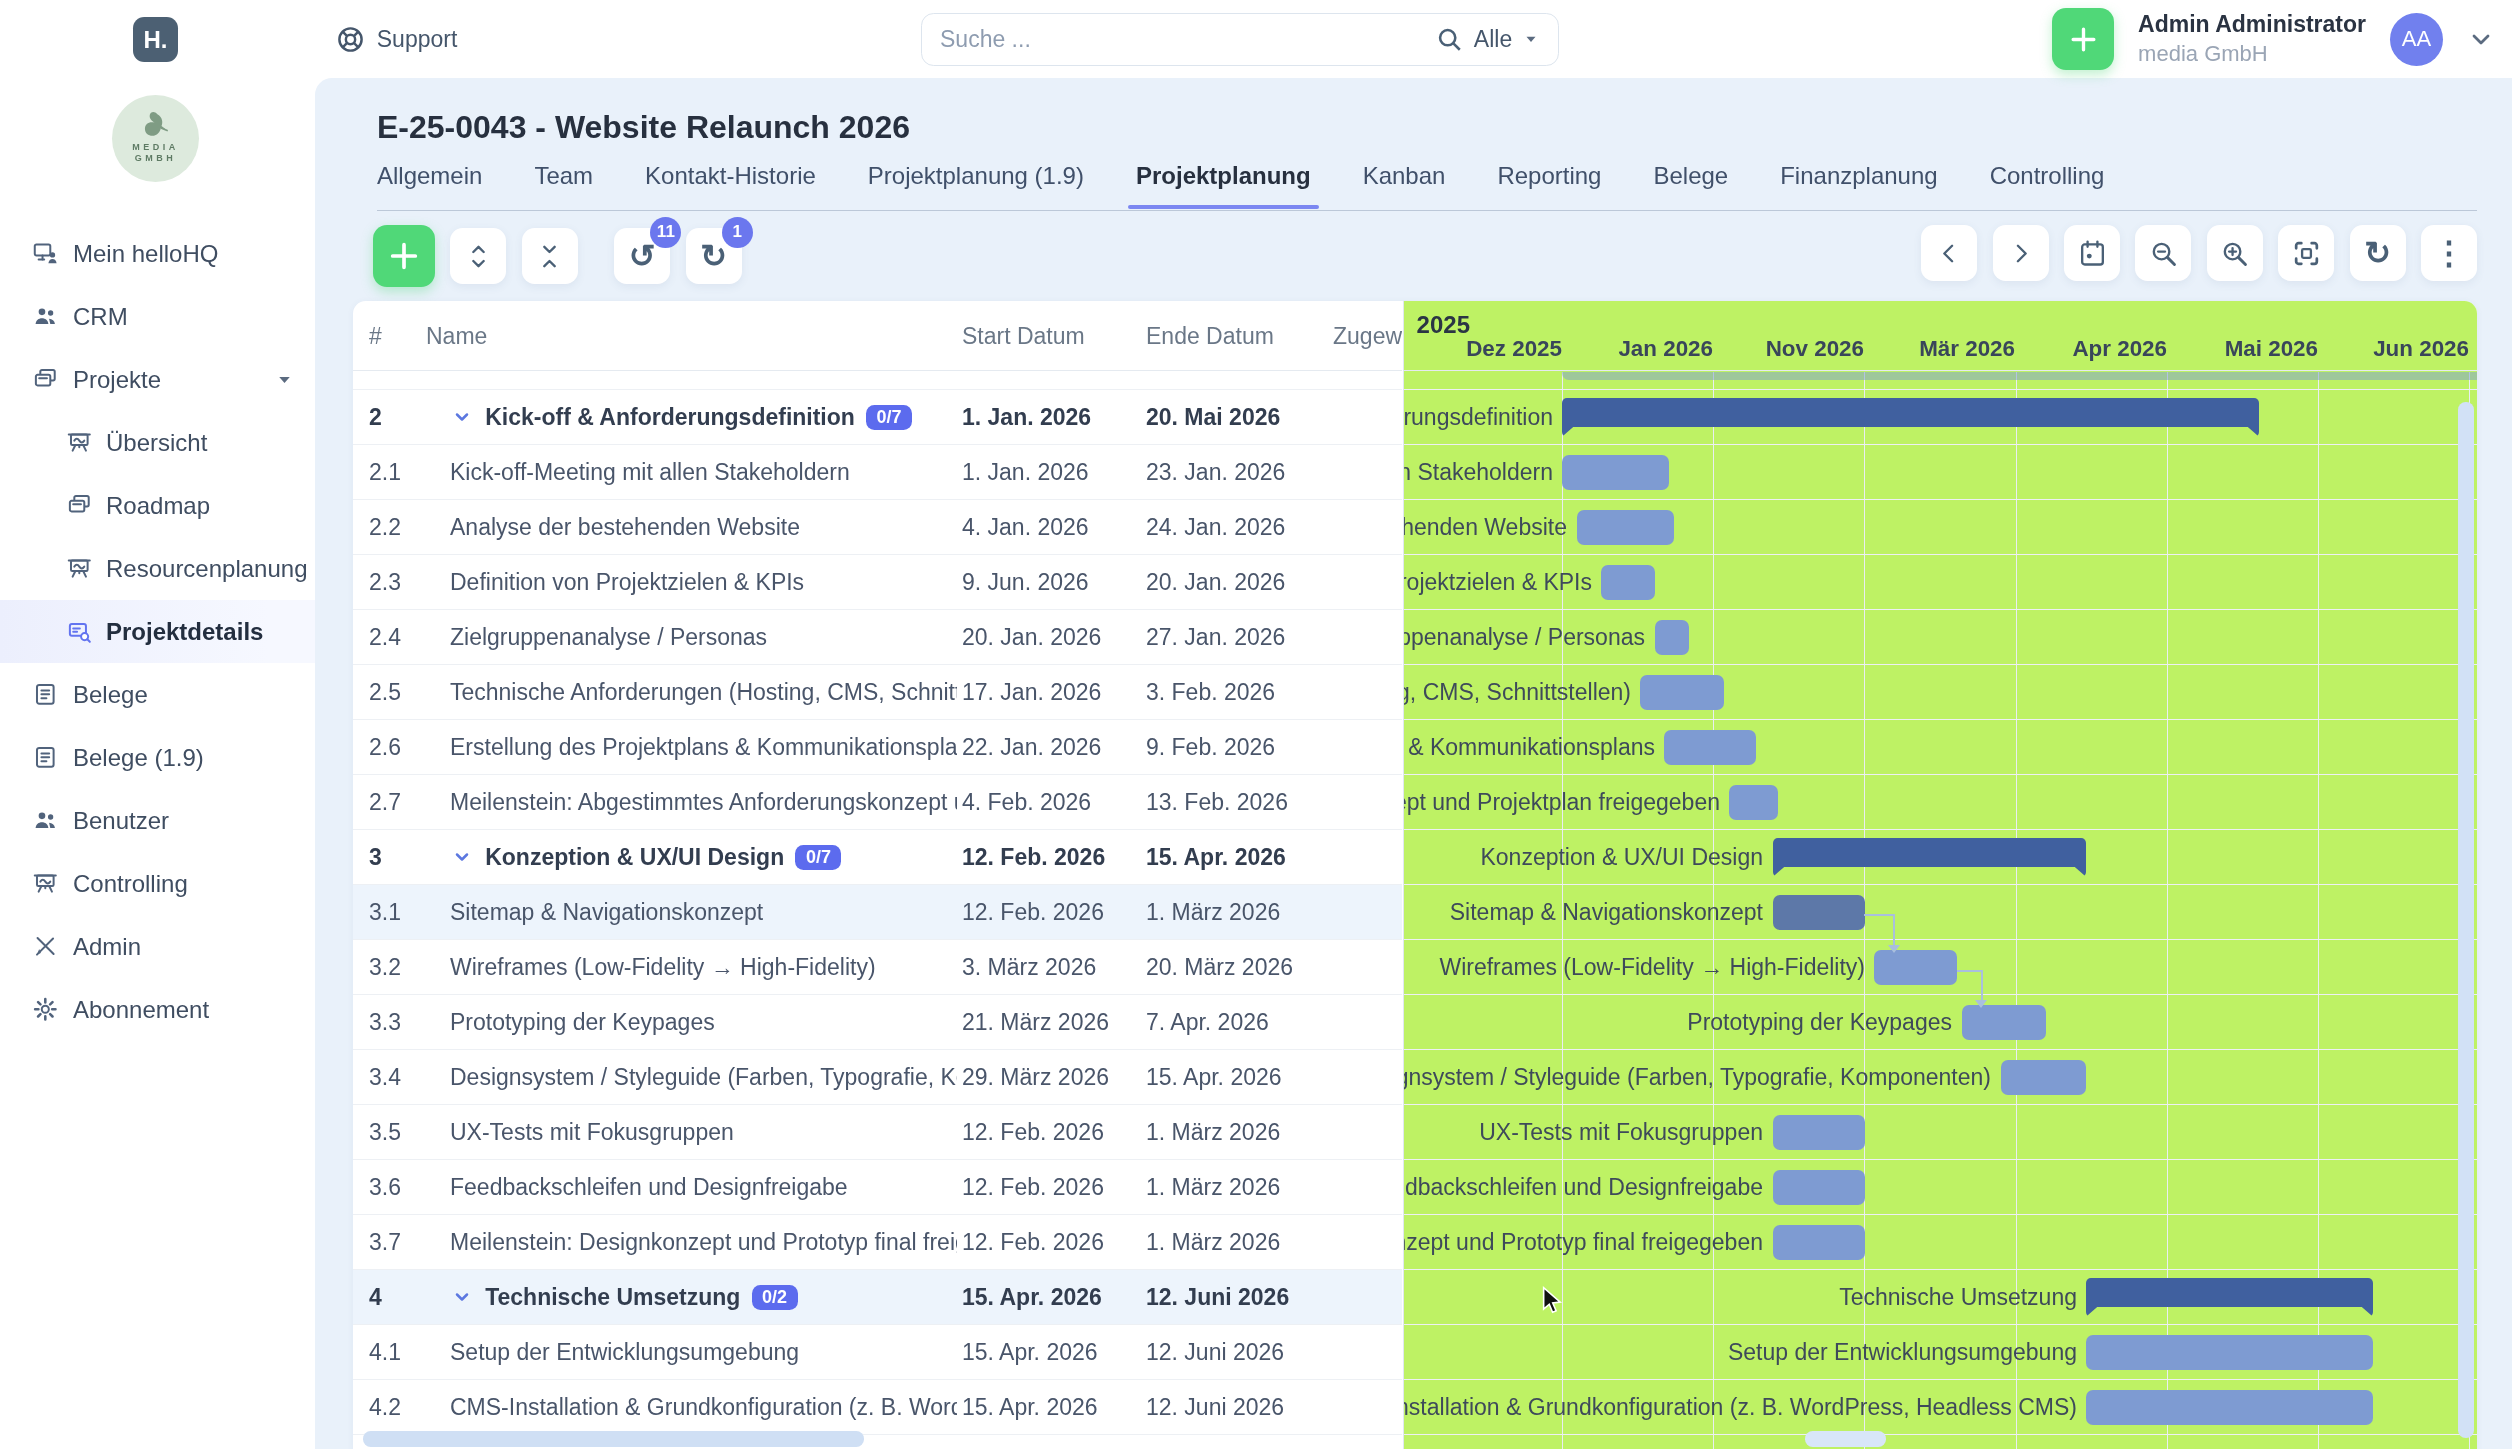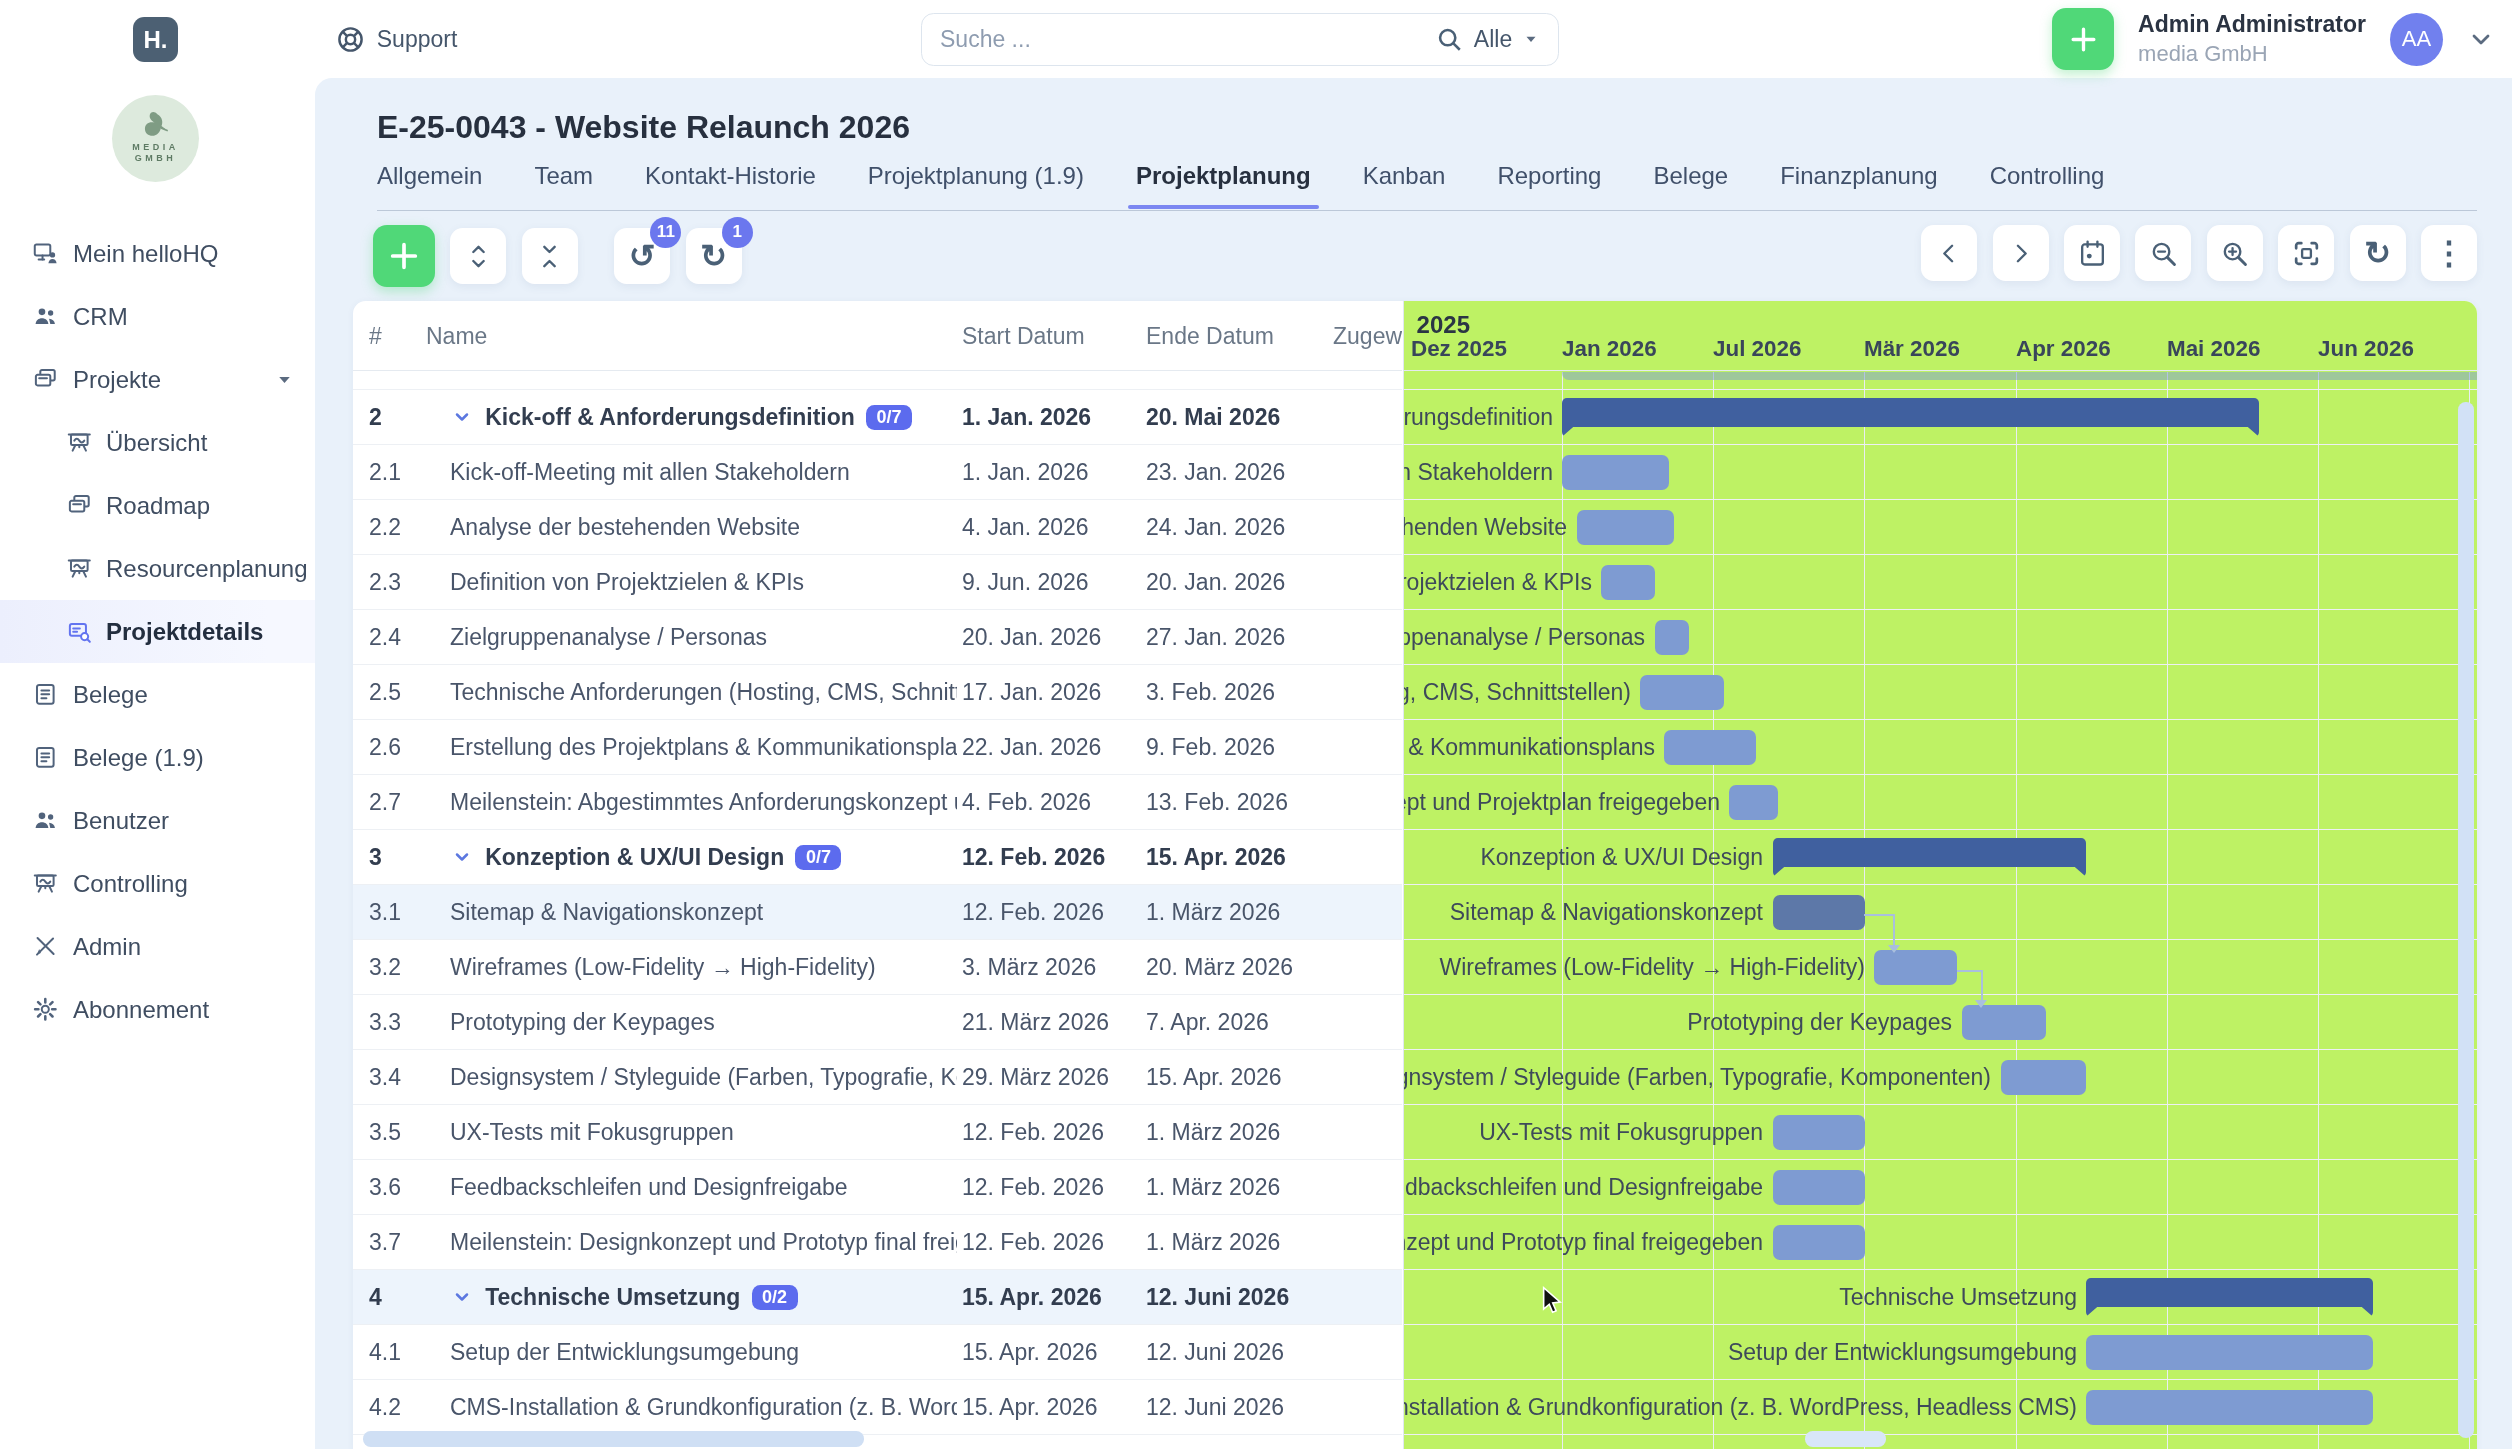--- a/index.html
+++ b/index.html
@@ -86,21 +86,21 @@
   .t-row.hl { background:#edf4fc; }
   .t-row.faded .cell { opacity:.5; }
   .name-badge { background:#5c6bee; color:#fff; font-size:18px; font-weight:bold; border-radius:8.4px;
     padding:3.5px 10.5px; line-height:1; flex:0 0 auto; }
 
   
   .gantt-pane { position:absolute; left:1050px; top:0; right:0; bottom:0; overflow:hidden; background:#bef264;
     border-left:1.4px solid #e0e7ef; }
   .g-header { position:relative; height:70px; border-bottom:1.4px solid #e5eaf0; }
   .g-year { position:absolute; left:12.6px; top:9.8px; font-size:24px; font-weight:bold; color:#2b3544; }
-  .g-month { position:absolute; bottom:8.4px; width:151px; text-align:left; font-size:22.4px; font-weight:bold; color:#39465a; white-space:nowrap; }
+  .g-month { position:absolute; bottom:8.4px; width:151px; text-align:right; font-size:22.4px; font-weight:bold; color:#39465a; white-space:nowrap; }
   .g-body { position:absolute; left:0; top:71px; right:0; bottom:0; overflow:hidden; }
   .gridline { position:absolute; top:0; bottom:0; width:1.4px; background:#e9edf2; }
   .g-row { position:relative; height:55px; border-bottom:1.4px solid #edf0f4; }
   .g-row.first-clip { margin-top:-37px; }
   .g-label { position:absolute; top:0; height:54px; display:flex; align-items:center; justify-content:flex-end;
     font-size:23px; color:#3e4a5a; white-space:nowrap; }
   .g-row.faded .g-label, .g-row.faded .bar { opacity:.5; }
   .bar { position:absolute; top:9.8px; height:35px; border-radius:7px; background:#7e9bd2; cursor:pointer; }
   .bar.selected { background:#5d78a8; }
   .bar.summary { top:7.7px; height:39px; border-radius:4.9px; background:#40609f;
@@ -632,21 +632,21 @@
           </div>
         </div>
       <div class="t-hscroll"></div>
     </div>
     <div class="gantt-pane">
       <div class="g-header">
         <div class="g-year">2025</div>
         <div id="g-months">
             <div class="g-month" style="left: 7px;">Dez 2025</div>
             <div class="g-month" style="left: 158px;">Jan 2026</div>
-            <div class="g-month" style="left: 309px;">Jul 2026</div>
+            <div class="g-month" style="left: 309px;">Nov 2026</div>
             <div class="g-month" style="left: 460px;">Mär 2026</div>
             <div class="g-month" style="left: 612px;">Apr 2026</div>
             <div class="g-month" style="left: 763px;">Mai 2026</div>
             <div class="g-month" style="left: 914px;">Jun 2026</div>
           </div>
       </div>
       <div class="g-body" id="g-body">
           <div class="gridline" style="left: 158px;"></div>
           <div class="gridline" style="left: 309px;"></div>
           <div class="gridline" style="left: 460px;"></div>

